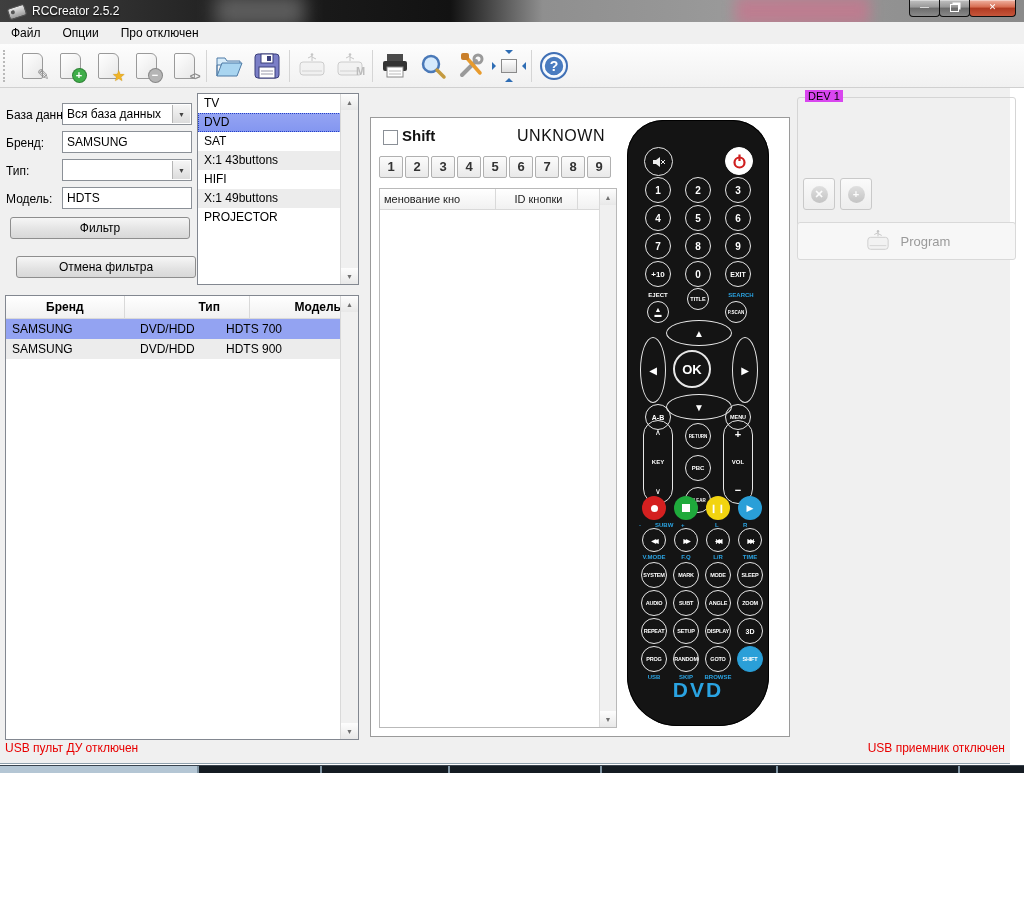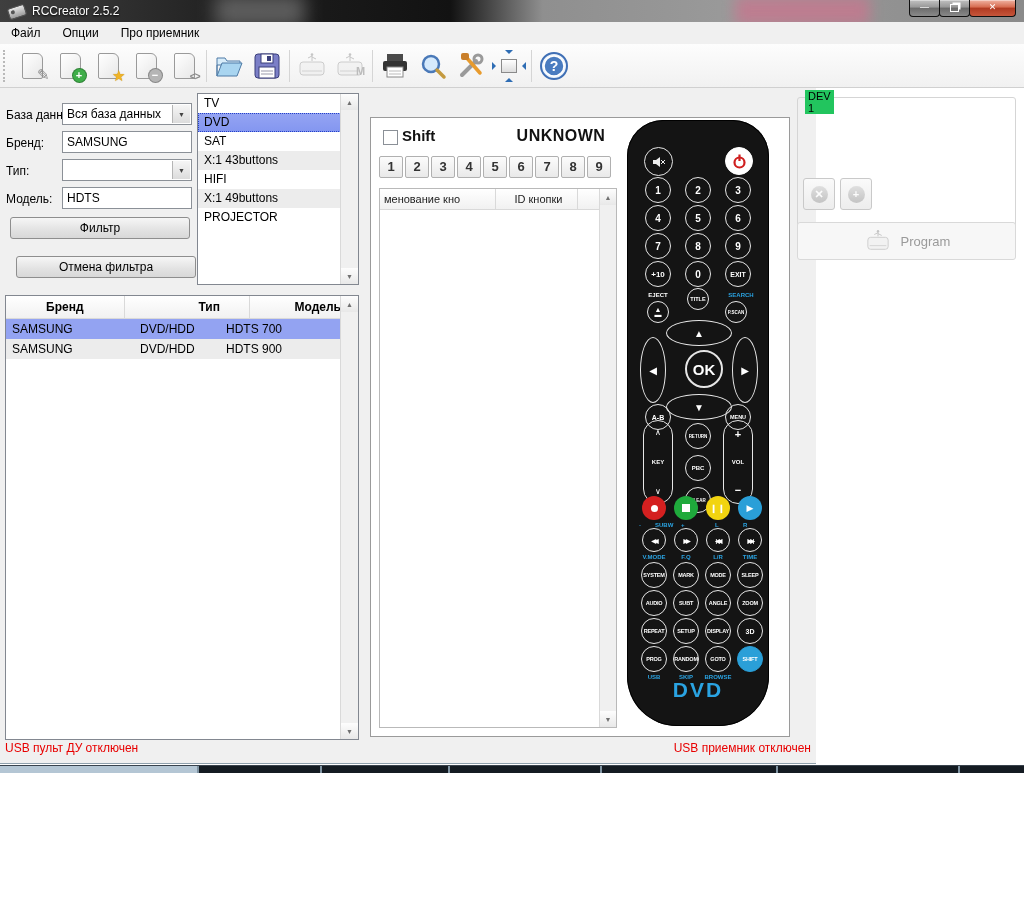--- a/index.html
+++ b/index.html
@@ -1,18 +1,18 @@
 <!DOCTYPE html>
 <html><head>
 <meta charset="utf-8">
 <style>
   html,body{margin:0;padding:0;}
   .screen{position:relative;width:1024px;height:902px;background:#ffffff;overflow:hidden;
           font-family:"Liberation Sans",sans-serif;-webkit-font-smoothing:antialiased;}
-  .app{position:absolute;left:0;top:0;width:816px;height:763px;background:#f0f0f0;border-bottom:1px solid #8fa0ac;}
+  .app{position:absolute;left:0;top:0;width:964px;height:763px;background:#f0f0f0;border-bottom:1px solid #8fa0ac;padding-left:46px;}
 
   
   .titlebar{position:absolute;left:0;top:0;width:1024px;height:22px;overflow:hidden;
     background:linear-gradient(90deg,#3f3f3f 0%,#1d1d1d 25%,#121212 44%,#8f8f8f 53%,#9a9a9a 72%,#8a8a8a 100%);}
   .blob-pink{position:absolute;left:735px;top:-4px;width:135px;height:30px;background:#c4798f;filter:blur(7px);opacity:.85;}
   .blob-gray{position:absolute;left:215px;top:-6px;width:90px;height:34px;background:#6d6d6d;filter:blur(9px);opacity:.8;}
   .app-icon{position:absolute;left:8px;top:6px;width:16px;height:10px;background:linear-gradient(#e8e8e8,#9a9a9a);
     border:1px solid #555;border-radius:3px;transform:rotate(-18deg);}
   .app-icon::after{content:'';position:absolute;left:2px;top:2px;width:4px;height:4px;background:#555;border-radius:50%;}
   .title-text{position:absolute;left:32px;top:4px;font-size:12px;color:#fff;text-shadow:0 1px 2px #000;}
@@ -81,21 +81,21 @@
 
   
   .tabs{position:absolute;left:372px;top:96px;display:flex;align-items:flex-end;height:21px;}
   .tab{height:20px;line-height:20px;font-size:12px;padding:0 12px;margin-right:2px;
     background:linear-gradient(#f7f7f7,#dedede);border:1px solid #9a9a9a;border-bottom:none;border-radius:2px 2px 0 0;color:#222;}
   .tab.active{background:#fff;height:21px;position:relative;z-index:3;}
   .tab .chk{color:#2f9e2f;font-size:12px;margin-right:3px;}
   .panel{position:absolute;left:370px;top:117px;width:420px;height:620px;background:#fff;border:1px solid #9a9a9a;box-sizing:border-box;z-index:2;}
   .checkbox{position:absolute;left:12px;top:12px;width:13px;height:13px;background:#fff;border:1px solid #8b9097;}
   .shift-label{position:absolute;left:31px;top:9px;font-size:15px;font-weight:bold;color:#111;}
-  .unknown{position:absolute;left:105px;top:9px;width:170px;text-align:center;font-size:16px;font-weight:bold;color:#111;letter-spacing:.5px;}
+  .unknown{position:absolute;left:105px;top:9px;width:170px;text-align:center;font-size:16px;font-weight:normal;color:#111;letter-spacing:.5px;}
   .numrow{position:absolute;left:8px;top:38px;width:237px;height:24px;overflow:hidden;white-space:nowrap;}
   .numbtn{display:inline-block;width:24px;height:22px;margin-right:2px;box-sizing:border-box;
     background:linear-gradient(#fcfcfc,#e9e9e9);border:1px solid #b0b0b0;border-radius:2px;
     font-size:13px;font-weight:bold;color:#333;text-align:center;line-height:20px;}
   .btable{position:absolute;left:8px;top:70px;width:238px;height:540px;background:#fff;border:1px solid #b9b9b9;box-sizing:border-box;}
   .bt-head{display:flex;height:20px;background:linear-gradient(#ffffff,#f1f1f1);border-bottom:1px solid #d9d9d9;position:absolute;left:0;top:0;right:16px;}
   .bt-hc{font-size:11px;color:#222;display:flex;align-items:center;border-right:1px solid #d9d9d9;box-sizing:border-box;padding-left:4px;}
 
   
   .remote{position:absolute;left:256px;top:2px;width:142px;height:606px;background:#141414;
@@ -110,21 +110,21 @@
   .petal{position:absolute;border:1px solid #e6e6e6;border-radius:50%;display:flex;align-items:center;justify-content:center;color:#fff;}
   .rocker{position:absolute;width:30px;height:84px;border:1px solid #e6e6e6;border-radius:15px;
     display:flex;flex-direction:column;align-items:center;justify-content:space-between;padding:7px 0;box-sizing:border-box;color:#fff;}
   .rocker .rk-lab{font-size:6px;font-weight:bold;}
   .cbtn{position:absolute;width:24px;height:24px;border-radius:50%;display:flex;align-items:center;justify-content:center;}
   .grid-lab{font-size:5.5px;letter-spacing:-.2px;}
   .dvd-logo{position:absolute;left:0;right:0;top:558px;text-align:center;color:#2aa3e2;font-size:21px;font-weight:bold;letter-spacing:2px;}
 
   
   .devbox{position:absolute;left:797px;top:97px;width:217px;height:133px;border:1px solid #d5d5d5;border-radius:3px;}
-  .devbox-label{position:absolute;left:805px;top:90px;background:#22c55e;padding:0 3px;font-size:11px;color:#000;}
+  .devbox-label{position:absolute;left:805px;top:90px;background:#d946ef;padding:0 3px;font-size:11px;color:#000;}
   .mini-btn{position:absolute;width:30px;height:30px;background:linear-gradient(#fafafa,#ededed);border:1px solid #c9c9c9;border-radius:3px;
     display:flex;align-items:center;justify-content:center;}
   .mini-circle{width:17px;height:17px;border-radius:50%;background:linear-gradient(#d8d8d8,#b5b5b5);color:#fff;
     font-size:11px;font-weight:bold;line-height:17px;text-align:center;opacity:.75;}
   .program-btn{position:absolute;left:797px;top:222px;width:217px;height:36px;background:#f7f7f7;border:1px solid #d9d9d9;border-radius:3px;
     display:flex;align-items:center;justify-content:center;gap:8px;}
   .program-btn span{font-size:13px;color:#9a9a9a;}
 
   
   .status-left{position:absolute;left:5px;top:741px;font-size:12px;color:#e80000;}
@@ -149,21 +149,21 @@
     <div class="winbtns">
       <div class="winbtn min">—</div>
       <div class="winbtn res"><span class="res-glyph"></span></div>
       <div class="winbtn close">✕</div>
     </div>
   </div>
 
   <div class="menubar">
     <div class="menu-item">Файл</div>
     <div class="menu-item">Опции</div>
-    <div class="menu-item">Про приемник</div>
+    <div class="menu-item">Про отключен</div>
   </div>
 
   <div class="toolbar">
     <div class="tb-handle"></div>
     <div class="tb-btn">
           <div class="doc">
             <span class="pencil">✎</span>
           </div>
         </div>
     <div class="tb-btn">
@@ -393,21 +393,21 @@
             </div>
         <div class="petal" style="left:26px;top:74px;width:64px;height:24px;">
               <span style="font-size:10px;">▼</span>
             </div>
         <div class="petal" style="left:0;top:17px;width:24px;height:64px;">
               <span style="font-size:10px;">◀</span>
             </div>
         <div class="petal" style="left:92px;top:17px;width:24px;height:64px;">
               <span style="font-size:10px;">▶</span>
             </div>
-        <div class="rc" style="left:45px;top:30px;width:38px;height:38px;border-width:2px;font-size:15px;">OK</div>
+        <div class="rc" style="left:33px;top:30px;width:38px;height:38px;border-width:2px;font-size:13px;">OK</div>
       </div>
 
       <div class="rc d26" style="left:18px;top:284px;font-size:7px;">A-B</div>
       <div class="rc d26" style="left:98px;top:284px;font-size:5.5px;">MENU</div>
       <div class="rc d26" style="left:58px;top:303px;font-size:4.5px;">RETURN</div>
 
       <div class="rocker" style="left:16px;top:300px;">
         <span style="font-size:8px;">∧</span>
         <span class="rk-lab">KEY</span>
         <span style="font-size:8px;">∨</span>

